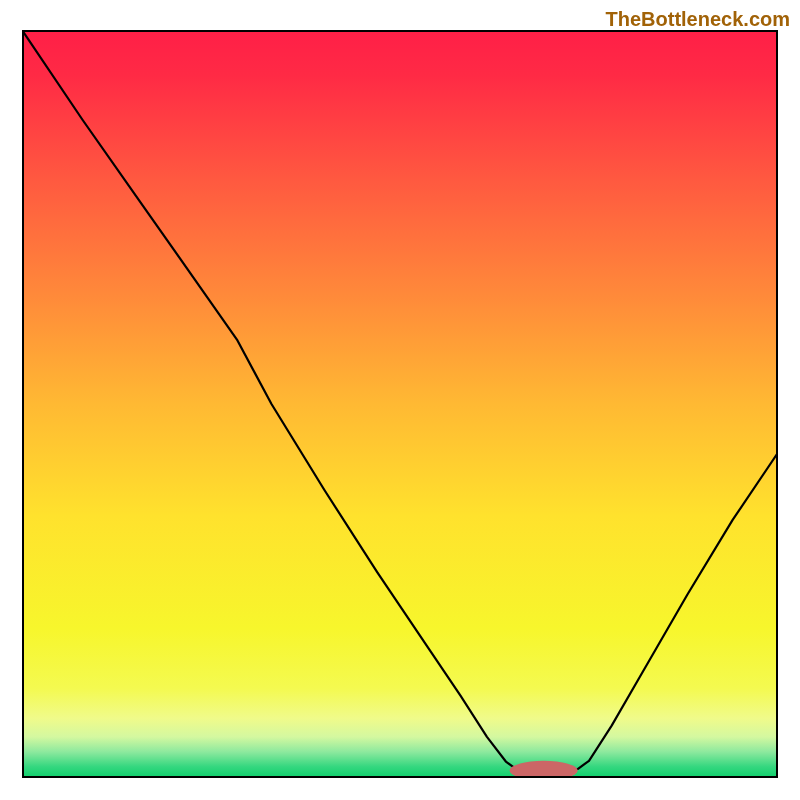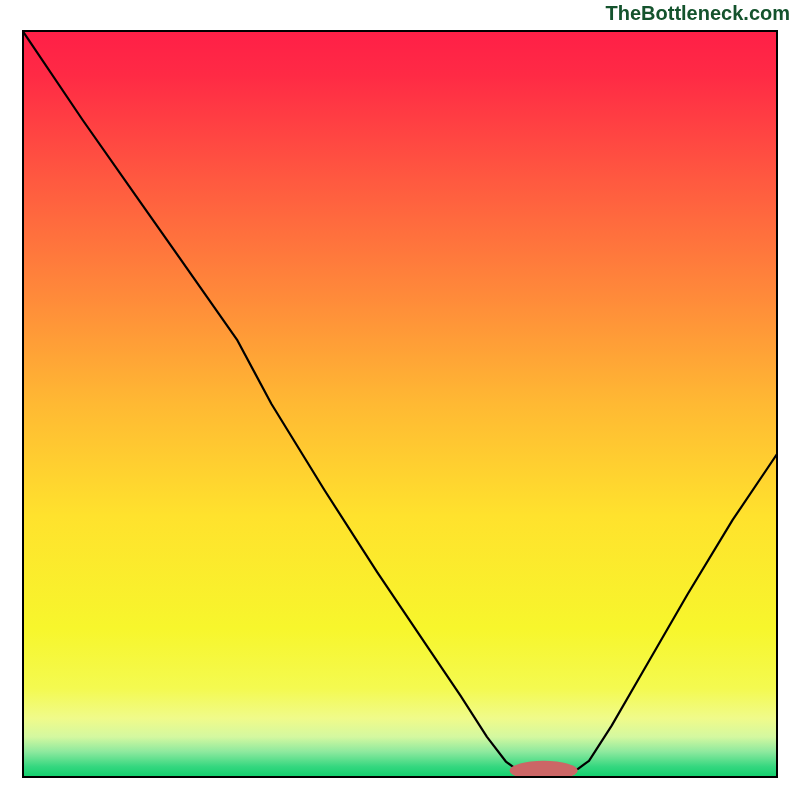--- a/index.html
+++ b/index.html
@@ -10,26 +10,26 @@
     overflow: hidden;
     background: #ffffff;
   }
   .chart-container {
     position: relative;
     width: 800px;
     height: 800px;
   }
   .watermark {
     position: absolute;
-    top: 2px;
+    top: 8px;
     right: 10px;
     font-family: Arial, Helvetica, sans-serif;
     font-size: 20px;
     font-weight: bold;
-    color: #14532d;
+    color: #a16207;
     z-index: 10;
   }
   .plot-area {
     position: absolute;
     left: 22px;
     top: 30px;
     width: 756px;
     height: 748px;
     box-sizing: border-box;
   }

